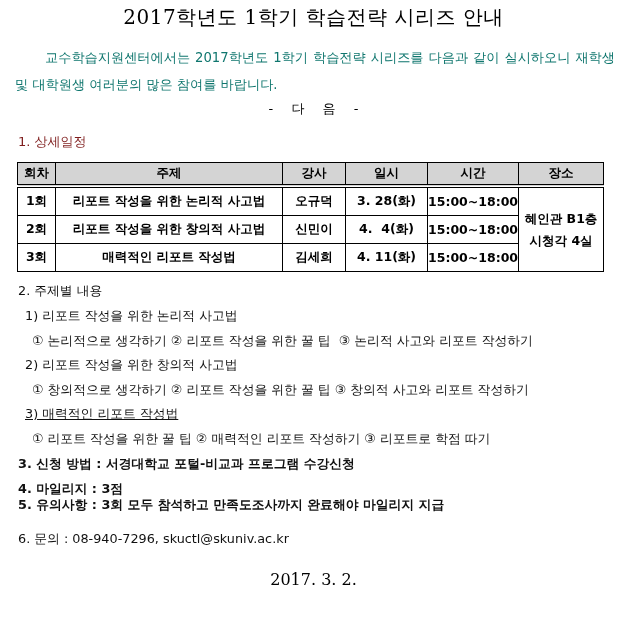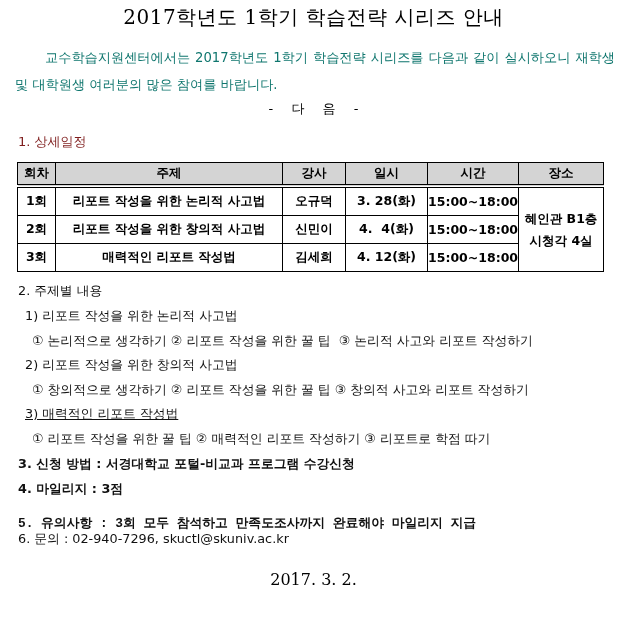--- a/index.html
+++ b/index.html
@@ -100,35 +100,35 @@
         <td>2회</td>
         <td>리포트 작성을 위한 창의적 사고법</td>
         <td>신민이</td>
         <td style="white-space:pre">4.  4(화)</td>
         <td>15:00~18:00</td>
       </tr>
       <tr>
         <td>3회</td>
         <td>매력적인 리포트 작성법</td>
         <td>김세희</td>
-        <td style="white-space:pre">4. 12(화)</td>
+        <td style="white-space:pre">4. 11(화)</td>
         <td>15:00~18:00</td>
       </tr>
     </tbody>
   </table>
 
   <div class="lines">
     <div class="ln" style="left:18px; top:0px;">2. 주제별 내용</div>
     <div class="ln" style="left:25px; top:25px;">1) 리포트 작성을 위한 논리적 사고법</div>
     <div class="ln" style="left:32px; top:50px; white-space:pre;">① 논리적으로 생각하기 ② 리포트 작성을 위한 꿀 팁  ③ 논리적 사고와 리포트 작성하기</div>
     <div class="ln" style="left:25px; top:74px;">2) 리포트 작성을 위한 창의적 사고법</div>
     <div class="ln" style="left:32px; top:99px;">① 창의적으로 생각하기 ② 리포트 작성을 위한 꿀 팁 ③ 창의적 사고와 리포트 작성하기</div>
     <div class="ln" style="left:25px; top:123px;text-decoration:underline;">3) 매력적인 리포트 작성법</div>
     <div class="ln" style="left:32px; top:148px;">① 리포트 작성을 위한 꿀 팁 ② 매력적인 리포트 작성하기 ③ 리포트로 학점 따기</div>
     <div class="ln b" style="left:18px; top:173px;">3. 신청 방법 : 서경대학교 포털-비교과 프로그램 수강신청</div>
     <div class="ln b" style="left:18px; top:198px;">4. 마일리지 : 3점</div>
-    <div class="ln b" style="left:18px; top:232px;font-family:Liberation Mono, monospace;">5. 유의사항 : 3회 모두 참석하고 만족도조사까지 완료해야 마일리지 지급</div>
-    <div class="ln" style="left:18px; top:248px;">6. 문의 : 02-940-7296, skuctl@skuniv.ac.kr</div>
+    <div class="ln b" style="left:18px; top:214px;">5. 유의사항 : 3회 모두 참석하고 만족도조사까지 완료해야 마일리지 지급</div>
+    <div class="ln" style="left:18px; top:248px;">6. 문의 : 08-940-7296, skuctl@skuniv.ac.kr</div>
   </div>
 
   <div class="date">2017. 3. 2.</div>
   <div class="sign">교수학습지원센터장</div>
 </div>
 
 </body></html>

